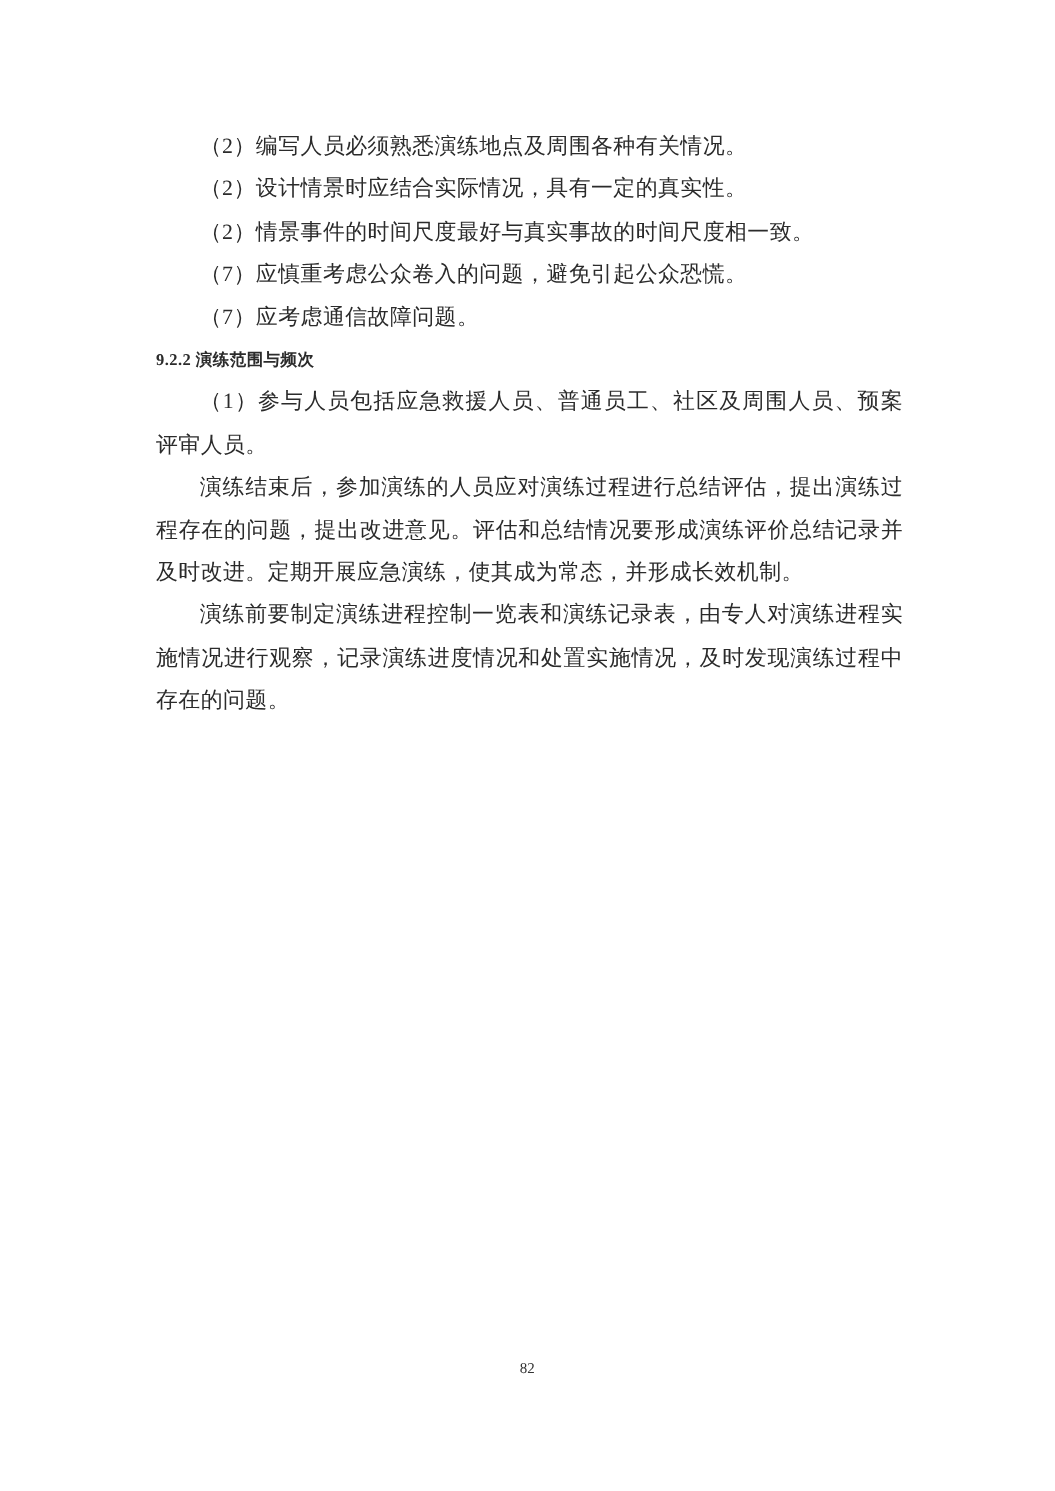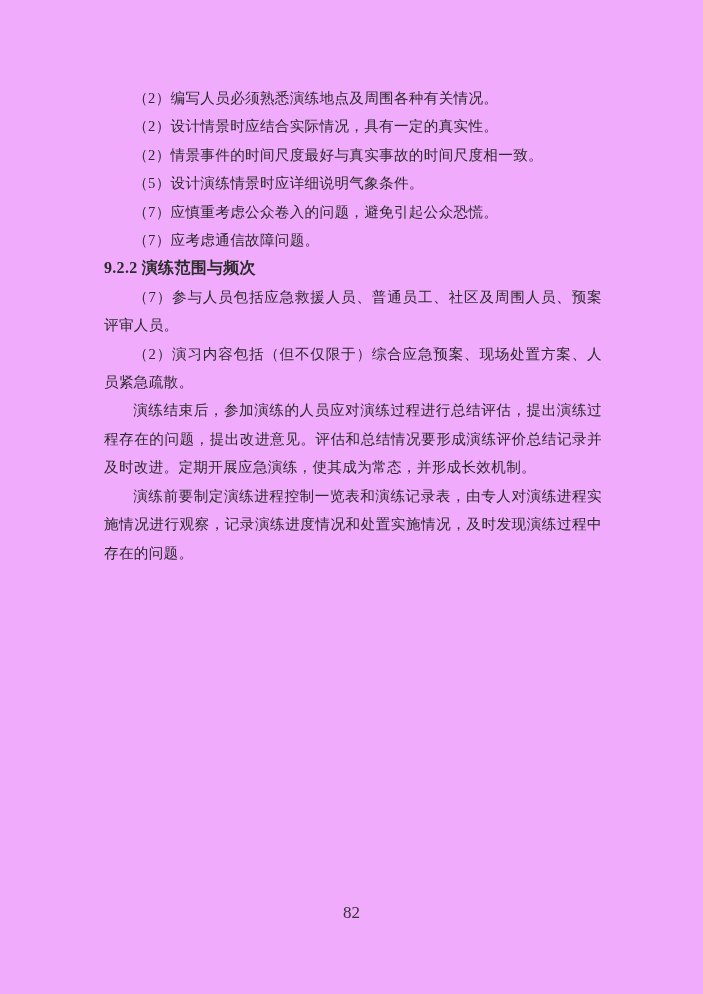--- a/index.html
+++ b/index.html
@@ -5,21 +5,21 @@
   html, body {
     margin: 0;
     padding: 0;
     background: #c8c8c8;
   }
   .page {
     position: relative;
     width: 703px;
     height: 994px;
     margin: 0 auto;
-    background: #f0abfc;
+    background: #ffffff;
     overflow: hidden;
     font-family: "Liberation Serif", "DejaVu Serif", serif;
     color: #2b2b2b;
   }
   .content {
     position: absolute;
     left: 104px;
     top: 84px;
     width: 498px;
   }
@@ -28,54 +28,52 @@
     font-size: 14.6px;
     line-height: 28.4px;
     text-align: justify;
     text-justify: inter-ideograph;
     text-indent: 2em;
     letter-spacing: 0.3px;
     word-break: break-all;
   }
   .heading {
     margin: 0;
-    font-size: 16px;
+    font-size: 11px;
     line-height: 28.4px;
     font-weight: bold;
     text-indent: 0;
     text-align: left;
     letter-spacing: 0.3px;
   }
   .page-number {
     position: absolute;
     left: 0;
     right: 0;
     top: 905px;
     text-align: center;
-    font-size: 17px;
+    font-size: 10px;
     line-height: 16px;
     color: #333333;
   }
 </style>
 </head>
 <body>
 
 <div class="page">
   <div class="content">
 
     <p class="para">（2）编写人员必须熟悉演练地点及周围各种有关情况。</p>
     <p class="para">（2）设计情景时应结合实际情况，具有一定的真实性。</p>
     <p class="para">（2）情景事件的时间尺度最好与真实事故的时间尺度相一致。</p>
-    <p class="para">（5）设计演练情景时应详细说明气象条件。</p>
     <p class="para">（7）应慎重考虑公众卷入的问题，避免引起公众恐慌。</p>
     <p class="para">（7）应考虑通信故障问题。</p>
 
     <h3 class="heading">9.2.2 演练范围与频次</h3>
-    <p class="para">（7）参与人员包括应急救援人员、普通员工、社区及周围人员、预案评审人员。</p>
-    <p class="para">（2）演习内容包括（但不仅限于）综合应急预案、现场处置方案、人员紧急疏散。</p>
+    <p class="para">（1）参与人员包括应急救援人员、普通员工、社区及周围人员、预案评审人员。</p>
 
     <p class="para">演练结束后，参加演练的人员应对演练过程进行总结评估，提出演练过程存在的问题，提出改进意见。评估和总结情况要形成演练评价总结记录并及时改进。定期开展应急演练，使其成为常态，并形成长效机制。</p>
     <p class="para">演练前要制定演练进程控制一览表和演练记录表，由专人对演练进程实施情况进行观察，记录演练进度情况和处置实施情况，及时发现演练过程中存在的问题。</p>
 
   </div>
 
   <div class="page-number">82</div>
 </div>
 
 </body></html>

